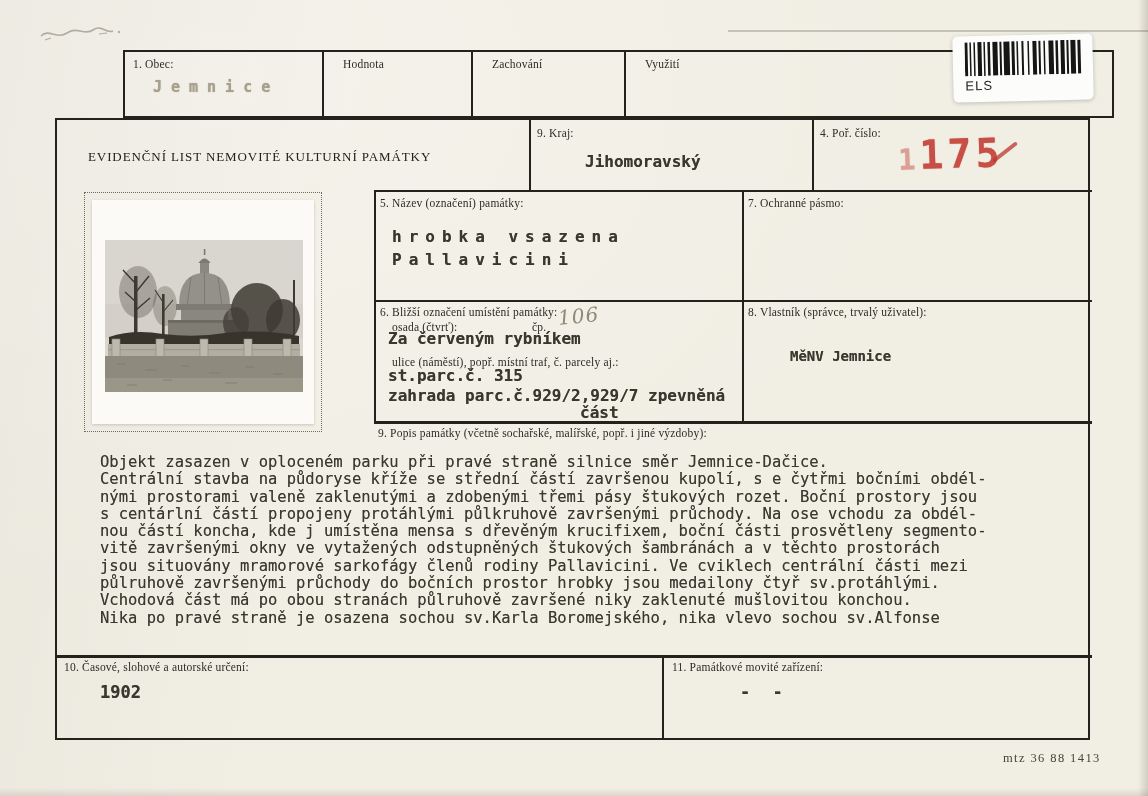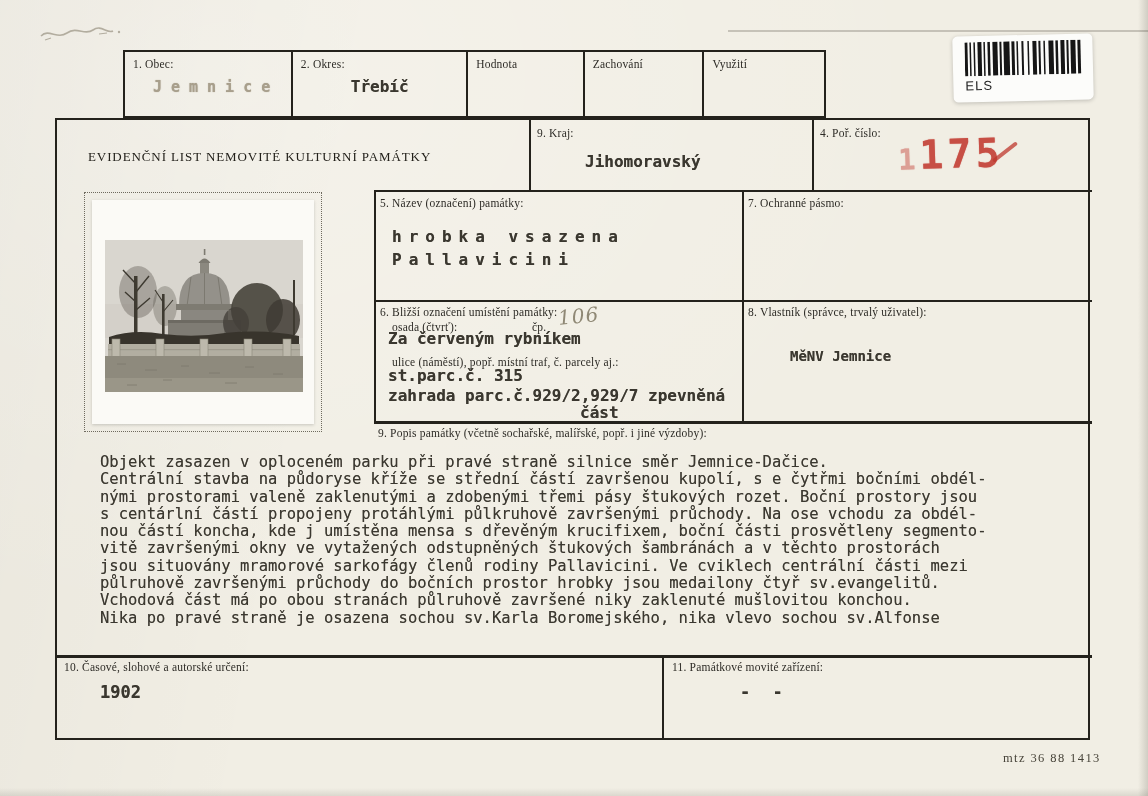--- a/index.html
+++ b/index.html
@@ -15,22 +15,22 @@
     background:linear-gradient(to right, rgba(0,0,0,0), rgba(60,55,45,.18)); }
   .edge-bottom { position:absolute; left:0; bottom:0; width:100%; height:8px;
     background:linear-gradient(to bottom, rgba(0,0,0,0), rgba(60,55,45,.12)); }
   .artifact-line { position:absolute; left:728px; top:30px; width:420px; height:2px;
     background:rgba(95,90,78,.30); }
 
   
   .hline, .vline { position:absolute; background:#24221c; }
 
   
-  .toprow { position:absolute; left:123px; top:50px; width:703px; height:68px;
-    border:2px solid #24221c; display:flex; box-sizing:border-box; }
+  .toprow { position:absolute; left:123px; top:50px; width:991px; height:68px;
+    border:2px solid #24221c; display:flex; box-sizing:border-box;gap:11px; }
   .toprow .cell { position:relative; border-right:2px solid #24221c; box-sizing:border-box; height:100%; }
   .toprow .cell:last-child { border-right:none; }
   .flabel { font-size:11.5px; letter-spacing:.2px; color:#2d2b26; }
   .cell .flabel { position:absolute; left:8px; top:6px; }
 
   .typed { font-family:"DejaVu Sans Mono", monospace; font-weight:bold; color:#3a372f;
     text-shadow:0 0 .5px rgba(40,35,25,.55); white-space:pre; }
 
   .val-obec { position:absolute; left:28px; top:26px; font-size:15px; letter-spacing:9px;
     color:#a89f8c; text-shadow:0 0 1px rgba(150,140,120,.8); }
@@ -87,24 +87,20 @@
     <path d="M6 22 C14 14, 22 26, 32 19 S 50 22, 58 16 S 72 20, 78 17" stroke="#938c7b" stroke-width="1.6" fill="none"></path>
     <path d="M10 26 l6 -2 M64 20 l8 -1" stroke="#938c7b" stroke-width="1.1" fill="none"></path>
     <circle cx="84" cy="18" r="1.2" fill="#938c7b"></circle>
   </svg>
   <div class="artifact-line"></div>
 
   <div class="toprow">
     <div class="cell" style="width:199px">
       <span class="flabel">1. Obec:</span>
       <span class="typed val-obec">Jemnice</span>
-    </div>
-    <div class="cell" style="width:208px">
-      <span class="flabel">2. Okres:</span>
-      <span class="typed val-okres">Třebíč</span>
     </div>
     <div class="cell" style="width:138px">
       <span class="flabel">Hodnota</span>
     </div>
     <div class="cell" style="width:142px">
       <span class="flabel">Zachování</span>
     </div>
     <div class="cell" style="width:142px">
       <span class="flabel">Využití</span>
     </div>
@@ -231,21 +227,21 @@
 
   <span class="flabel abs" style="left:378px; top:427px">9. Popis památky (včetně sochařské, malířské, popř. i jiné výzdoby):</span>
   <div class="desc">
     <div>Objekt zasazen v oploceném parku při pravé straně silnice směr Jemnice-Dačice.</div>
     <div>Centrální stavba na půdoryse kříže se střední částí završenou kupolí, s e čytřmi bočními obdél-</div>
     <div>nými prostorami valeně zaklenutými a zdobenými třemi pásy štukových rozet. Boční prostory jsou</div>
     <div>s centárlní částí propojeny protáhlými půlkruhově završenými průchody. Na ose vchodu za obdél-</div>
     <div>nou částí koncha, kde j umístěna mensa s dřevěným krucifixem, boční části prosvětleny segmento-</div>
     <div>vitě završenými okny ve vytažených odstupněných štukových šambránách a v těchto prostorách</div>
     <div>jsou situovány mramorové sarkofágy členů rodiny Pallavicini. Ve cviklech centrální části mezi</div>
-    <div>půlruhově završenými průchody do bočních prostor hrobky jsou medailony čtyř sv.evangelitů.</div>
+    <div>půlruhově završenými průchody do bočních prostor hrobky jsou medailony čtyř sv.protáhlými.</div>
     <div>Vchodová část má po obou stranách půlruhově završené niky zaklenuté mušlovitou konchou.</div>
     <div>Nika po pravé straně je osazena sochou sv.Karla Boromejského, nika vlevo sochou sv.Alfonse</div>
   </div>
 
   <span class="flabel abs" style="left:64px; top:661px">10. Časové, slohové a autorské určení:</span>
   <span class="typed abs" style="left:100px; top:682px; font-size:17px">1902</span>
   <span class="flabel abs" style="left:672px; top:661px">11. Památkové movité zařízení:</span>
   <span class="typed abs" style="left:740px; top:682px; font-size:17px; letter-spacing:6px">- -</span>
 
   <span class="footer-code">mtz 36 88 1413</span>

